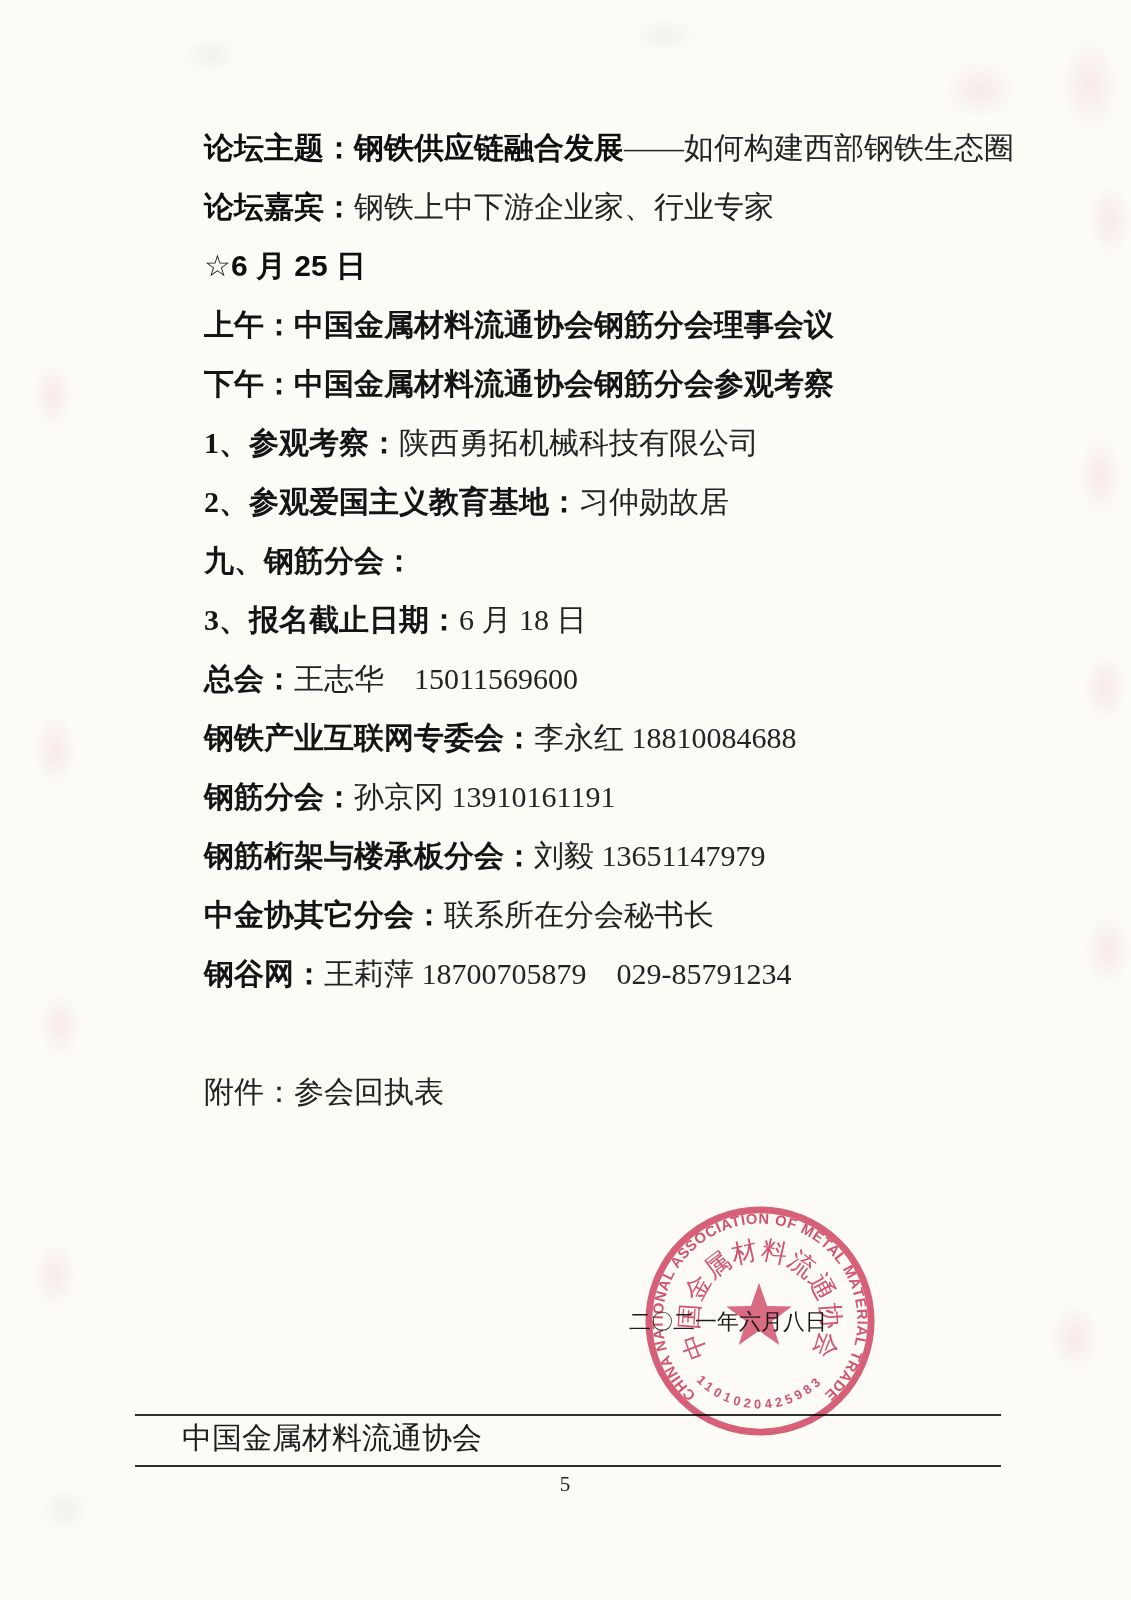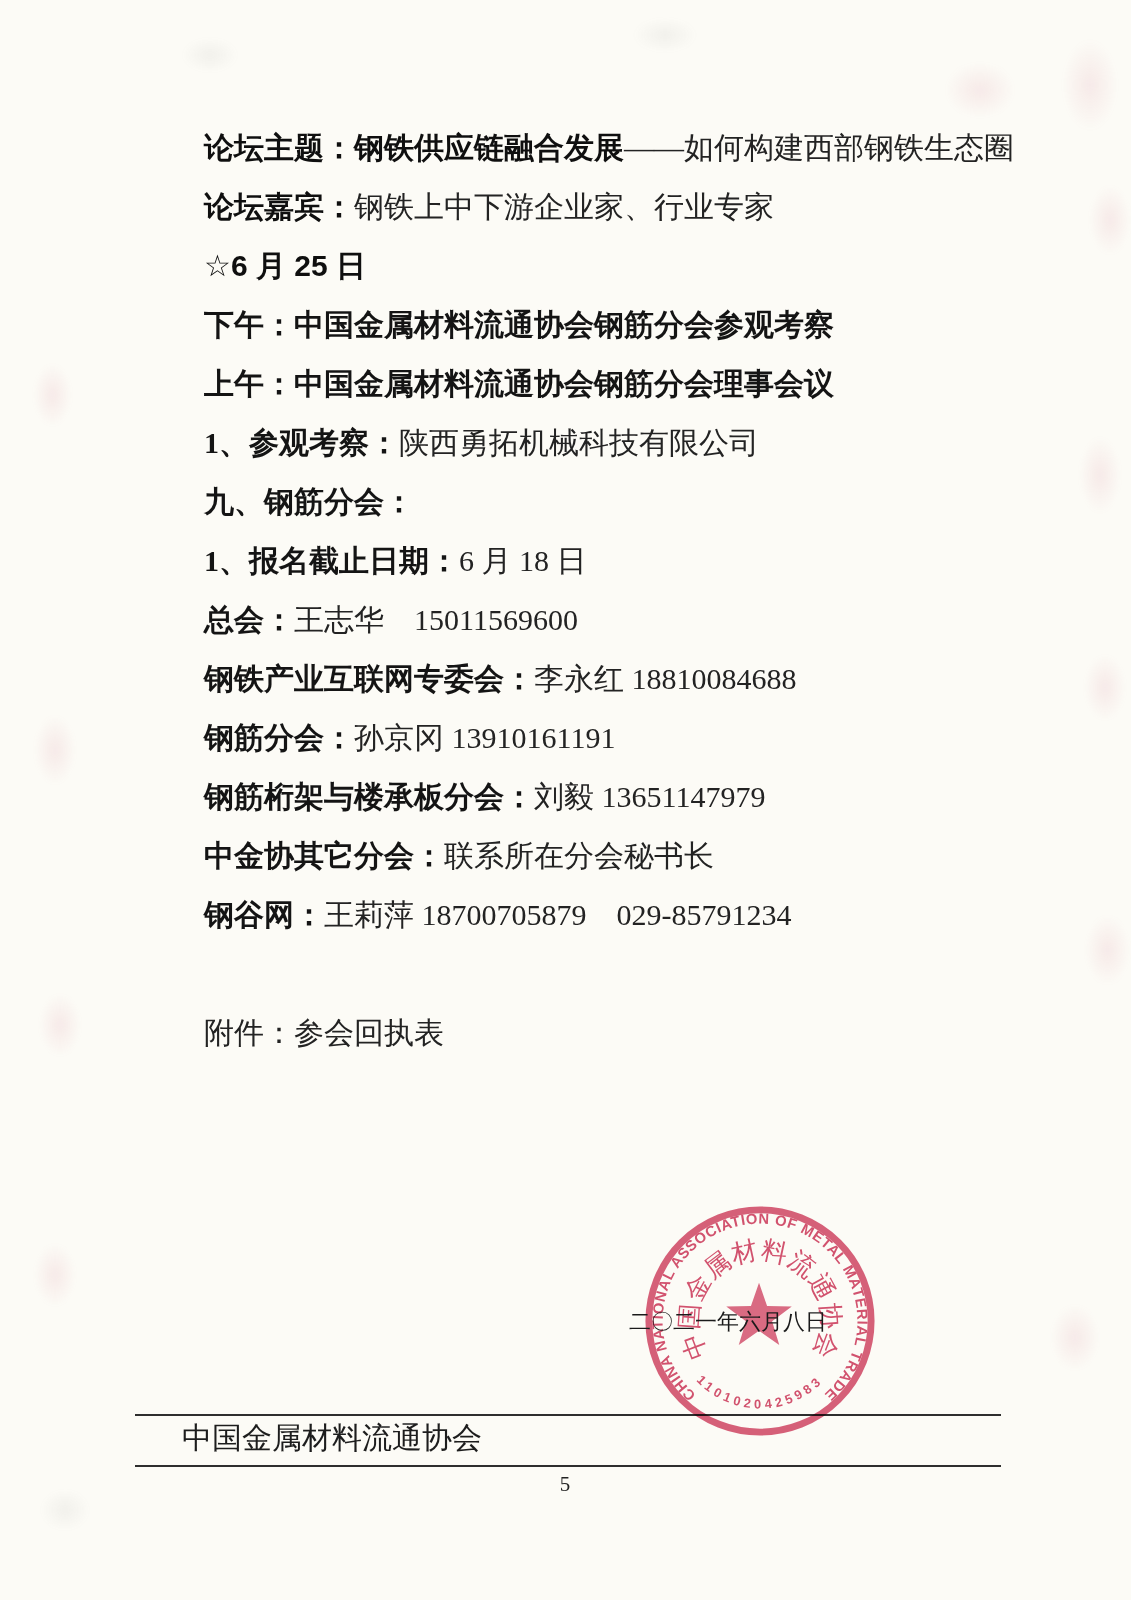--- a/index.html
+++ b/index.html
@@ -61,33 +61,36 @@
       <div class="line">
       <span class="seg-hei">论坛主题：钢铁供应链融合发展</span><span class="seg-reg">——如何构建西部钢铁生态圈</span>
     </div>
       <div class="line">
       <span class="seg-hei">论坛嘉宾：</span><span class="seg-reg">钢铁上中下游企业家、行业专家</span>
     </div>
       <div class="line">
       <span class="seg-hei">☆6 月 25 日</span><span class="seg-reg"></span>
     </div>
       <div class="line">
-      <span class="seg-kai">下午：中国金属材料流通协会钢筋分会参观考察</span><span class="seg-reg"></span>
+      <span class="seg-kai">上午：中国金属材料流通协会钢筋分会理事会议</span><span class="seg-reg"></span>
     </div>
       <div class="line">
-      <span class="seg-kai">上午：中国金属材料流通协会钢筋分会理事会议</span><span class="seg-reg"></span>
+      <span class="seg-kai">下午：中国金属材料流通协会钢筋分会参观考察</span><span class="seg-reg"></span>
     </div>
       <div class="line">
       <span class="seg-kai">1、参观考察：</span><span class="seg-reg">陕西勇拓机械科技有限公司</span>
     </div>
       <div class="line">
+      <span class="seg-kai">2、参观爱国主义教育基地：</span><span class="seg-reg">习仲勋故居</span>
+    </div>
+      <div class="line">
       <span class="seg-kai">九、钢筋分会：</span><span class="seg-reg"></span>
     </div>
       <div class="line">
-      <span class="seg-kai">1、报名截止日期：</span><span class="seg-reg">6 月 18 日</span>
+      <span class="seg-kai">3、报名截止日期：</span><span class="seg-reg">6 月 18 日</span>
     </div>
       <div class="line">
       <span class="seg-kai">总会：</span><span class="seg-reg">王志华　15011569600</span>
     </div>
       <div class="line">
       <span class="seg-kai">钢铁产业互联网专委会：</span><span class="seg-reg">李永红 18810084688</span>
     </div>
       <div class="line">
       <span class="seg-kai">钢筋分会：</span><span class="seg-reg">孙京冈 13910161191</span>
     </div>

